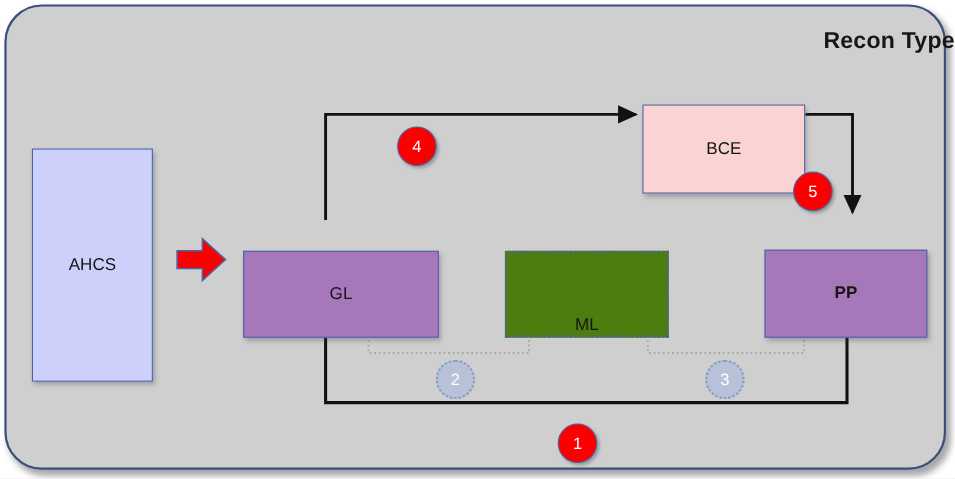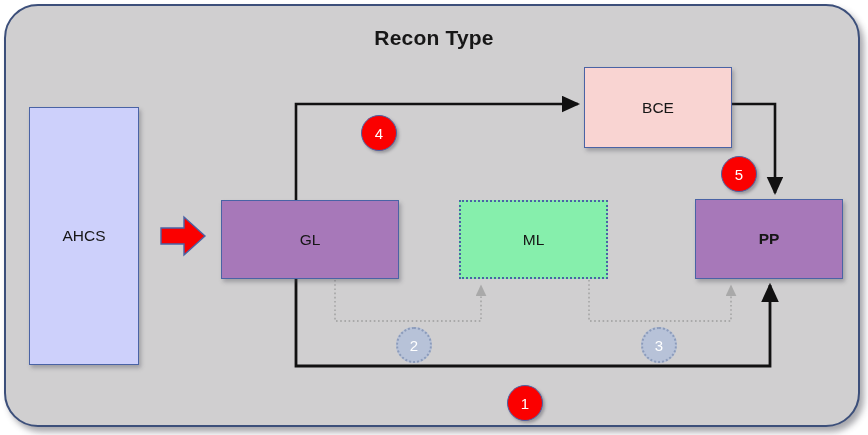--- a/index.html
+++ b/index.html
@@ -26,50 +26,52 @@
     background: #d0cfd0;
     border: 2px solid #3c4f7a;
     box-sizing: border-box;
     box-shadow: 4px 5px 6px rgba(60,60,70,0.45);
   }
   #diagram-title {
     position: absolute;
     left: 0;
     top: 26px;
     width: 868px;
-    text-align: center;
+    text-align: right;
     font-size: 21px;
     font-weight: bold;
     color: #171717;
     letter-spacing: 0.2px;
   }
   .node-box {
     position: absolute;
     box-sizing: border-box;
     display: flex;
     align-items: center;
     justify-content: center;
     font-size: 15.5px;
     color: #161616;
     border: 1px solid #4a63a5;
+    margin-top: 28px;
   }
   #node-ahcs {
-    left: 29px; top: 107px; width: 110px; height: 258px;
+    left: 29px; top: 107px; width: 110px; height: 212px;
     background: #cdd0fb;
     box-shadow: 2px 3px 4px rgba(70,70,80,0.35);
   }
   #node-gl {
     left: 221px; top: 200px; width: 178px; height: 79px;
     background: #a778b9;
     box-shadow: 2px 3px 4px rgba(70,70,80,0.35);
   }
   #node-ml {
     left: 459px; top: 200px; width: 149px; height: 79px;
-    background: #86efac;
+    background: #4d7c0f;
     border: 2px dotted #4a63a5;
+    align-items: flex-end;
   }
   #node-pp {
     left: 695px; top: 199px; width: 148px; height: 80px;
     background: #a778b9;
     box-shadow: 2px 3px 4px rgba(70,70,80,0.35);
     font-weight: bold;
   }
   #node-bce {
     left: 584px; top: 67px; width: 148px; height: 81px;
     background: #f9d4d2;

